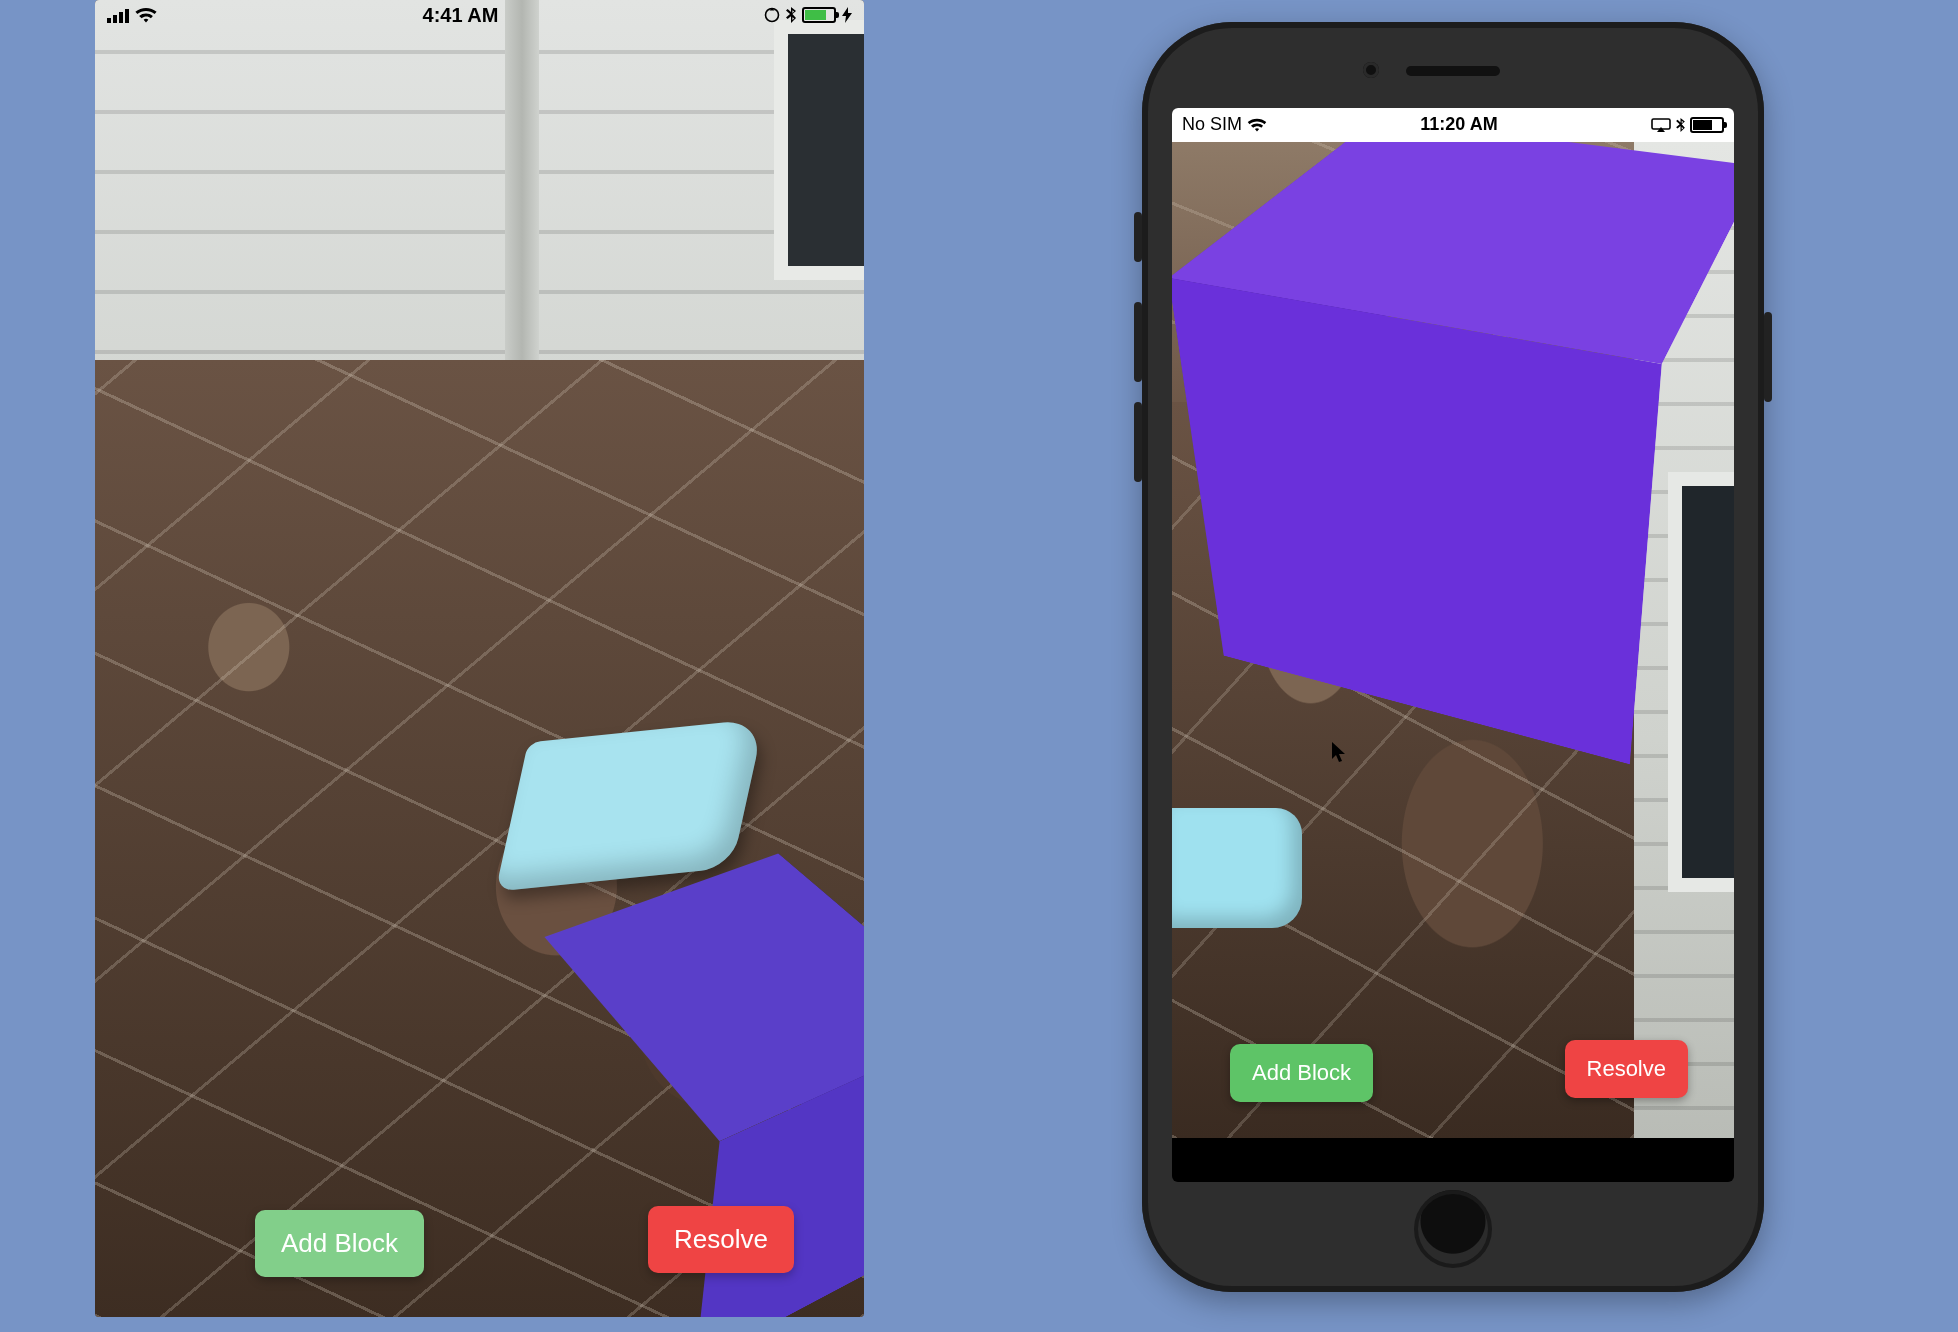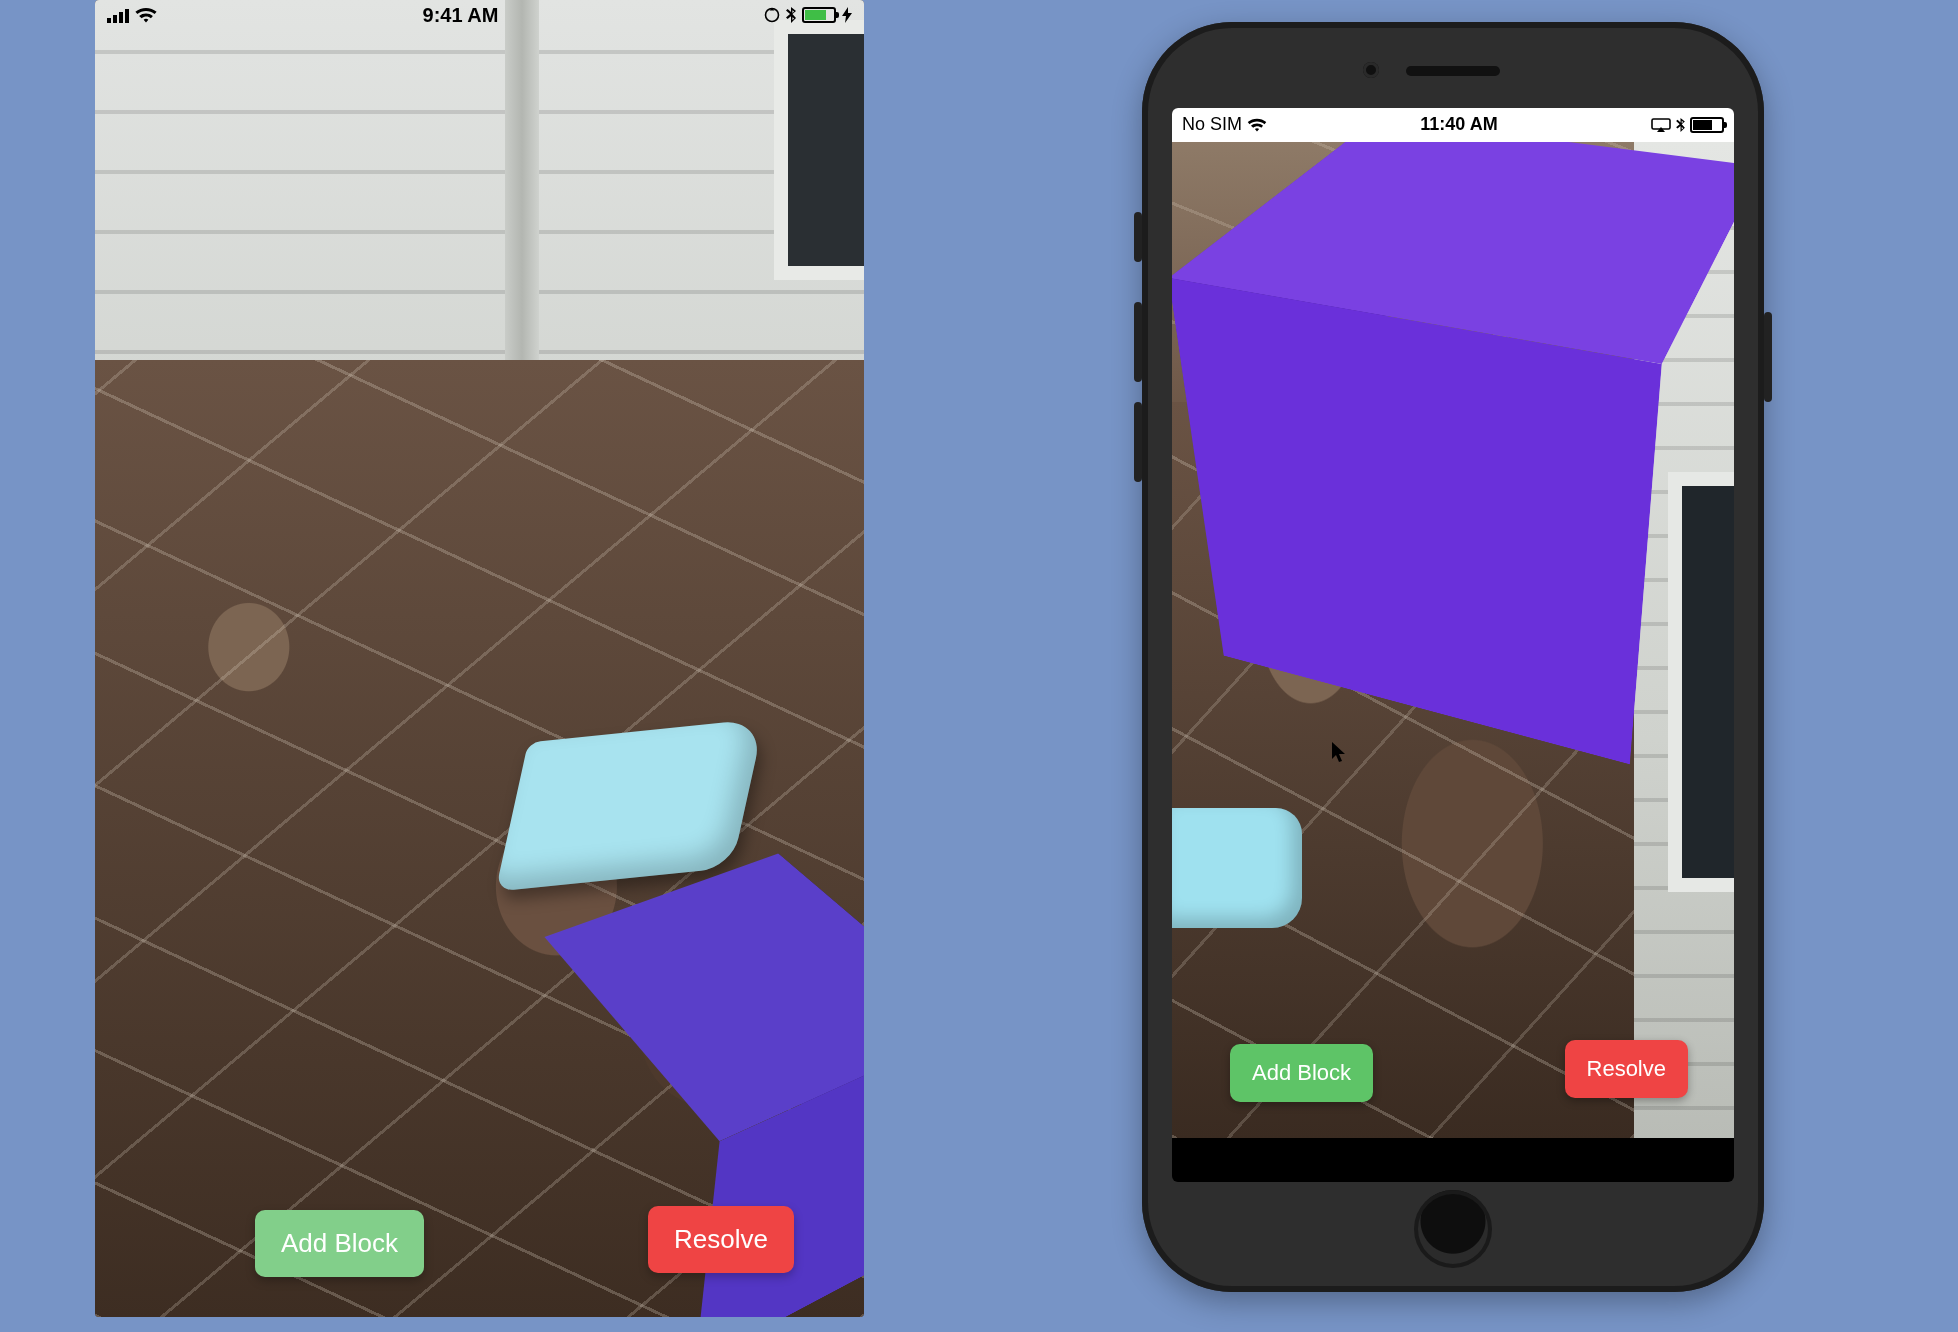--- a/index.html
+++ b/index.html
@@ -280,21 +280,21 @@
       <span class="signal-bars">
           <i></i>
           <i></i>
           <i></i>
           <i></i>
         </span>
       <svg width="22" height="16" viewBox="0 0 22 16">
           <path fill="#000" d="M11 15.5l-2.4-2.8c1.4-1.2 3.4-1.2 4.8 0L11 15.5zM4.1 8.9C7.9 5.6 14.1 5.6 17.9 8.9l-2 2.3c-2.7-2.3-6.5-2.3-9.2 0l-2.6-2.3zM.4 4.7C6.2-.4 15.8-.4 21.6 4.7l-2 2.3C14.9 2.9 7.1 2.9 2.4 7L.4 4.7z"></path>
         </svg>
     </span>
-    <span class="sb-center">9:41 AM</span>
+    <span class="sb-center">4:41 AM</span>
     <span class="sb-right">
       <svg width="16" height="16" viewBox="0 0 16 16">
           <circle cx="8" cy="8" r="6.5" fill="none" stroke="#000" stroke-width="1.6"></circle>
           <path fill="#000" d="M8 1l2.6 2.6H5.4z"></path>
         </svg>
       <svg width="10" height="16" viewBox="0 0 10 16">
           <path fill="#000" d="M5 0l5 4-3.6 3L10 11l-5 5V9.2L1.6 12 0 10.6 4 7 0 3.4 1.6 2 5 5V0zm1.4 3.2V6l1.7-1.4L6.4 3.2zm0 7v2.8l1.7-1.4L6.4 10.2z"></path>
         </svg>
       <span class="battery">
           <span class="fill"></span>
@@ -320,21 +320,21 @@
   <div class="screen">
 
 
     <div class="ios-status">
       <span class="ic">
         <span>No SIM</span>
         <svg width="20" height="14" viewBox="0 0 22 16">
             <path fill="#000" d="M11 15.5l-2.4-2.8c1.4-1.2 3.4-1.2 4.8 0L11 15.5zM4.1 8.9C7.9 5.6 14.1 5.6 17.9 8.9l-2 2.3c-2.7-2.3-6.5-2.3-9.2 0l-2.6-2.3zM.4 4.7C6.2-.4 15.8-.4 21.6 4.7l-2 2.3C14.9 2.9 7.1 2.9 2.4 7L.4 4.7z"></path>
           </svg>
       </span>
-      <span style="font-weight:600">11:40 AM</span>
+      <span style="font-weight:600">11:20 AM</span>
       <span class="ic">
         <svg width="20" height="14" viewBox="0 0 20 14">
             <rect x="1" y="1" width="18" height="10" rx="1.5" fill="none" stroke="#000" stroke-width="1.6"></rect>
             <path fill="#000" d="M10 9l4 5H6z"></path>
           </svg>
         <svg width="9" height="14" viewBox="0 0 10 16">
             <path fill="#000" d="M5 0l5 4-3.6 3L10 11l-5 5V9.2L1.6 12 0 10.6 4 7 0 3.4 1.6 2 5 5V0zm1.4 3.2V6l1.7-1.4L6.4 3.2zm0 7v2.8l1.7-1.4L6.4 10.2z"></path>
           </svg>
         <span class="battery dark">
             <span class="fill"></span>

